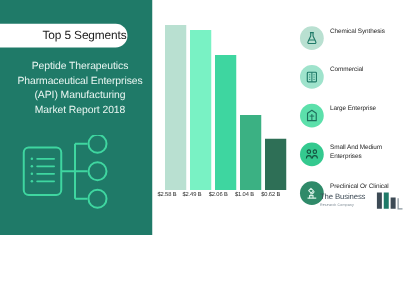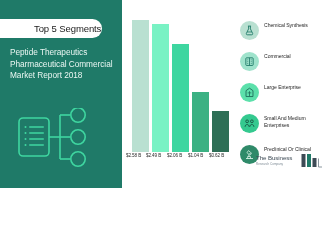--- a/index.html
+++ b/index.html
@@ -27,21 +27,21 @@
   .title-pill span{
     position:absolute;left:48px;top:4px;
     font-size:9.5px;color:#1b1b1b;font-weight:normal;
     white-space:nowrap;letter-spacing:-0.1px;
   }
   .headline{
     position:absolute;left:10px;top:47px;width:108px;
     font-size:8.3px;line-height:11.6px;color:#eaf6f2;
     letter-spacing:-0.05px;
   }
-  .headline div{white-space:nowrap;}
+  .headline div{white-space:nowrap;text-align:center;}
 
   
   .doc-icon{position:absolute;left:16px;top:108px;width:100px;height:62px;}
 
   
   .chart{
     position:absolute;left:122px;top:0;width:112px;height:188px;
     background:#ffffff;
   }
   .bars{position:absolute;left:9px;top:0;width:104px;height:152px;}
@@ -99,21 +99,22 @@
 <div id="stage">
 
   <div class="left-panel">
 
     <div class="title-pill">
       <span>Top 5 Segments</span>
     </div>
 
     <div class="headline">
       <div>Peptide Therapeutics</div>
-      <div>Pharmaceutical Commercial</div>
+      <div>Pharmaceutical Enterprises</div>
+      <div>(API) Manufacturing</div>
       <div>Market Report 2018</div>
     </div>
 
     <div class="doc-icon">
       <svg width="100" height="62" viewBox="0 0 100 62" fill="none">
 
         <rect x="3" y="10" width="30" height="38" rx="4" stroke="#3fd6a0" stroke-width="1.6" fill="none"></rect>
 
         <circle cx="9.5" cy="19" r="1" fill="#3fd6a0"></circle>
         <rect x="13" y="18.3" width="15" height="1.4" rx="0.7" fill="#3fd6a0"></rect>

